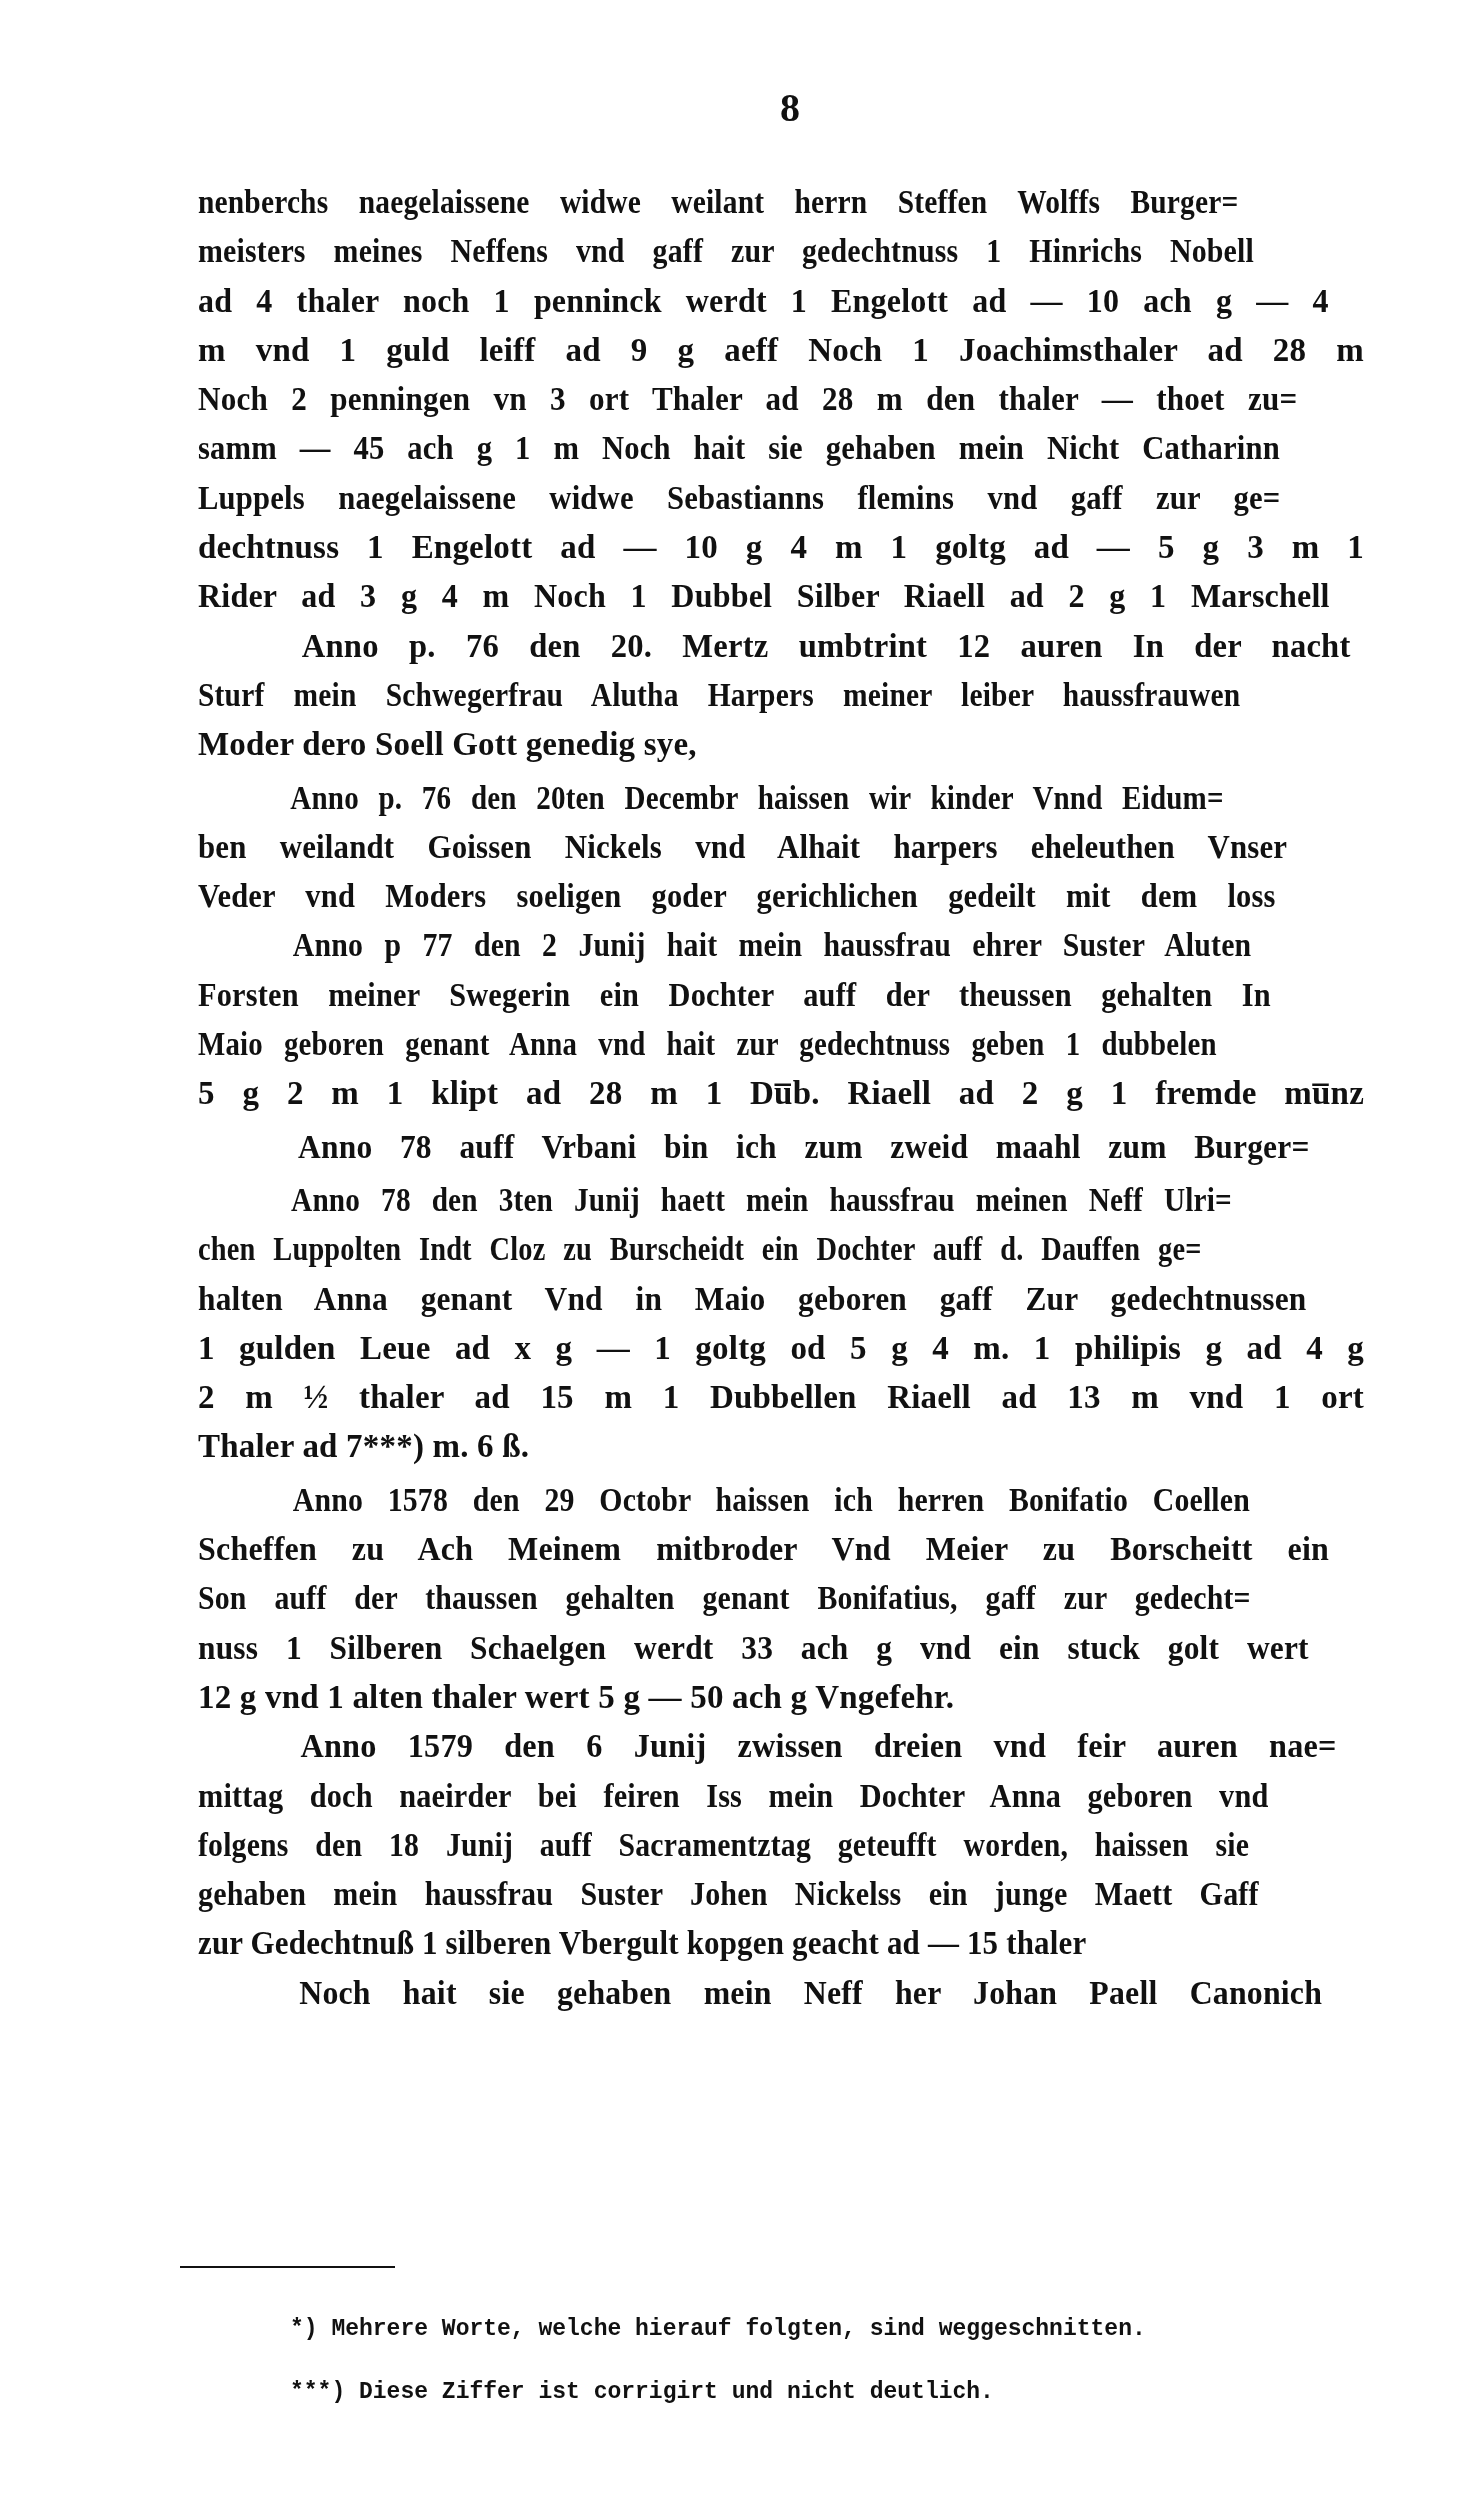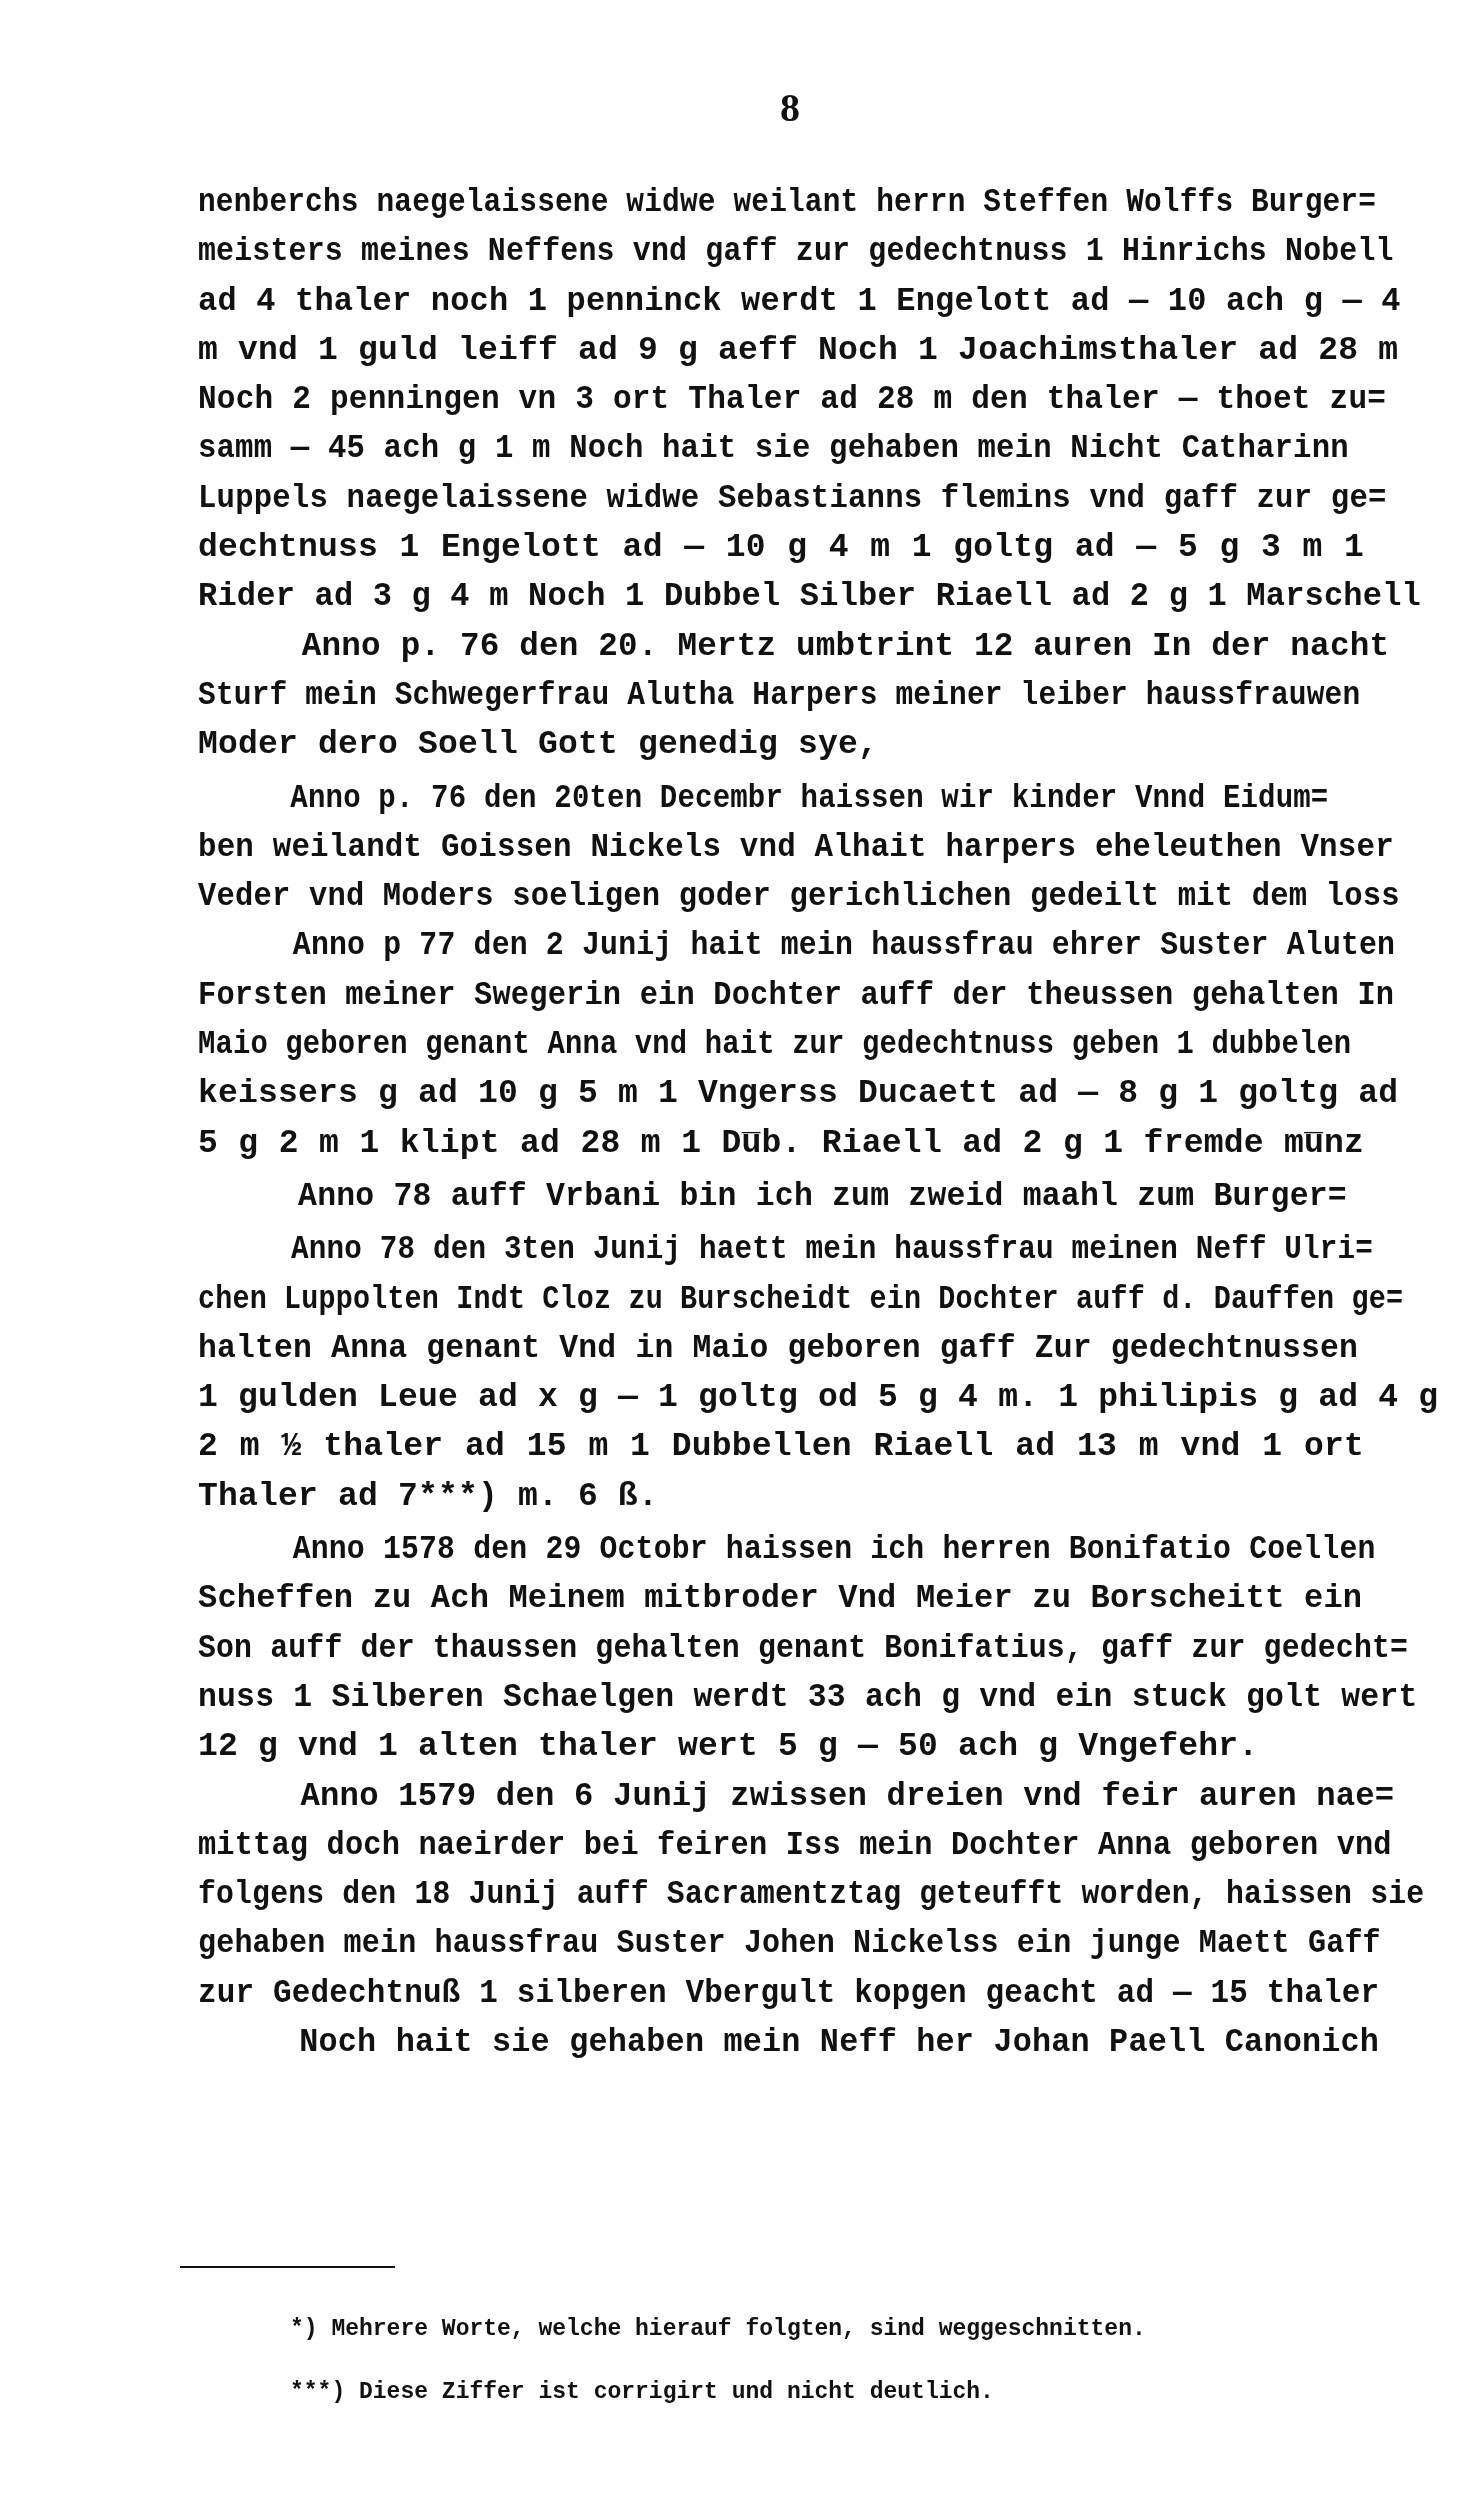--- a/index.html
+++ b/index.html
@@ -4,21 +4,21 @@
 <style>
   html, body { margin: 0; padding: 0; background: #ffffff; }
   body { width: 1460px; height: 2493px; position: relative; overflow: hidden; color: #111; }
   .page { position: absolute; left: 0; top: 0; width: 1460px; height: 2493px; background: #ffffff; }
   .page-number {
     position: absolute; left: 770px; top: 88px; width: 40px; text-align: center;
     font-family: "Liberation Serif", serif; font-size: 40px; font-weight: bold; line-height: 40px;
   }
   .body-text {
     position: absolute; left: 198px; top: 178px; width: 1166px;
-    font-family: Liberation Mono, monospace; font-size: 33px; line-height: 49.3px;
+    font-family: Liberation Serif, serif; font-size: 33px; line-height: 49.3px;
     font-weight: bold; letter-spacing: 0.2px;
   }
   .line {
     display: block; white-space: nowrap; text-align: justify; text-align-last: justify;
     height: 49.3px; overflow: visible; transform-origin: left center;
   }
   .line.last { text-align-last: left; }
   .line.indent { padding-left: 105px; }
   .line.gap { margin-top: 4px; }
   .footnote-rule {
@@ -51,21 +51,20 @@
     <span class="line" style="transform: scaleX(0.894);">Sturf mein Schwegerfrau Alutha Harpers meiner leiber haussfrauwen</span>
     <span class="line last">Moder dero Soell Gott genedig sye,</span>
 
     <span class="line indent gap" style="transform: scaleX(0.8796);">Anno p. 76 den 20ten Decembr haissen wir kinder Vnnd Eidum=</span>
     <span class="line" style="transform: scaleX(0.9341);">ben weilandt Goissen Nickels vnd Alhait harpers eheleuthen Vnser</span>
     <span class="line" style="transform: scaleX(0.9242);">Veder vnd Moders soeligen goder gerichlichen gedeilt mit dem loss</span>
 
     <span class="line indent" style="transform: scaleX(0.9034);">Anno p 77 den 2 Junij hait mein haussfrau ehrer Suster Aluten</span>
     <span class="line" style="transform: scaleX(0.92);">Forsten meiner Swegerin ein Dochter auff der theussen gehalten In</span>
     <span class="line" style="transform: scaleX(0.8736);">Maio geboren genant Anna vnd hait zur gedechtnuss geben 1 dubbelen</span>
-    <span class="line">keissers g ad 10 g 5 m 1 Vngerss Ducaett ad — 8 g 1 goltg ad</span>
     <span class="line">5 g 2 m 1 klipt ad 28 m 1 Du̅b. Riaell ad 2 g 1 fremde mu̅nz</span>
 
     <span class="line indent gap" style="transform: scaleX(0.9533);">Anno 78 auff Vrbani bin ich zum zweid maahl zum Burger=</span>
 
     <span class="line indent gap" style="transform: scaleX(0.8867);">Anno 78 den 3ten Junij haett mein haussfrau meinen Neff Ulri=</span>
     <span class="line" style="transform: scaleX(0.8607);">chen Luppolten Indt Cloz zu Burscheidt ein Dochter auff d. Dauffen ge=</span>
     <span class="line" style="transform: scaleX(0.9507);">halten Anna genant Vnd in Maio geboren gaff Zur gedechtnussen</span>
     <span class="line">1 gulden Leue ad x g — 1 goltg od 5 g 4 m. 1 philipis g ad 4 g</span>
     <span class="line">2 m ½ thaler ad 15 m 1 Dubbellen Riaell ad 13 m vnd 1 ort</span>
     <span class="line last">Thaler ad 7***) m. 6 ß.</span>

